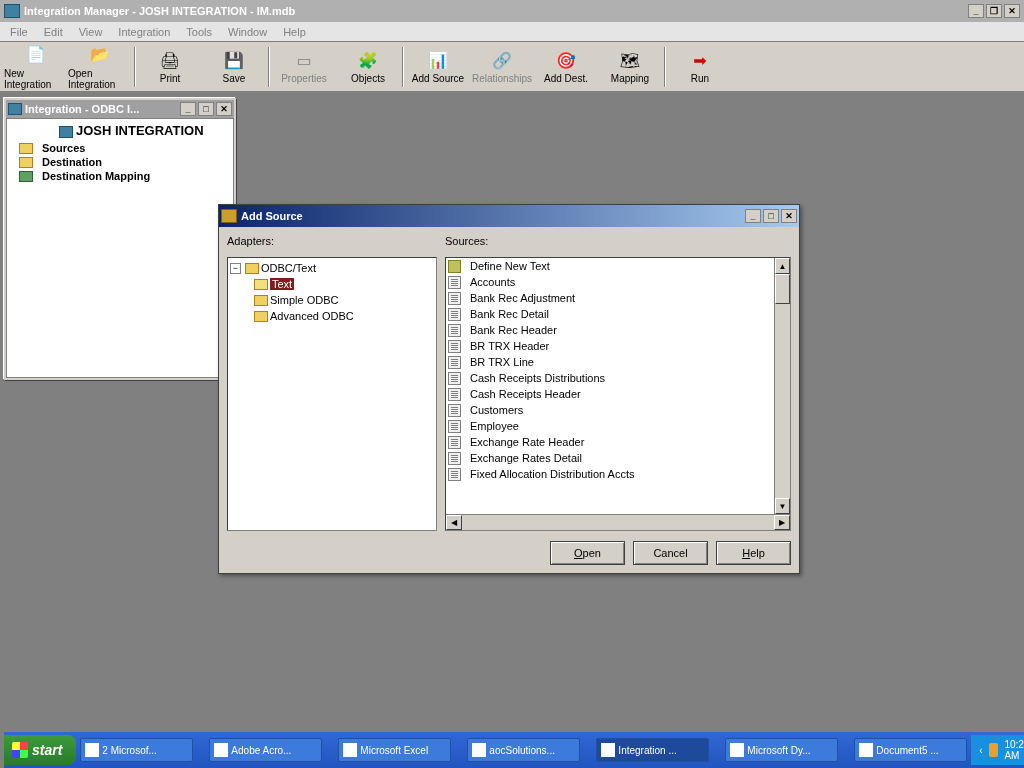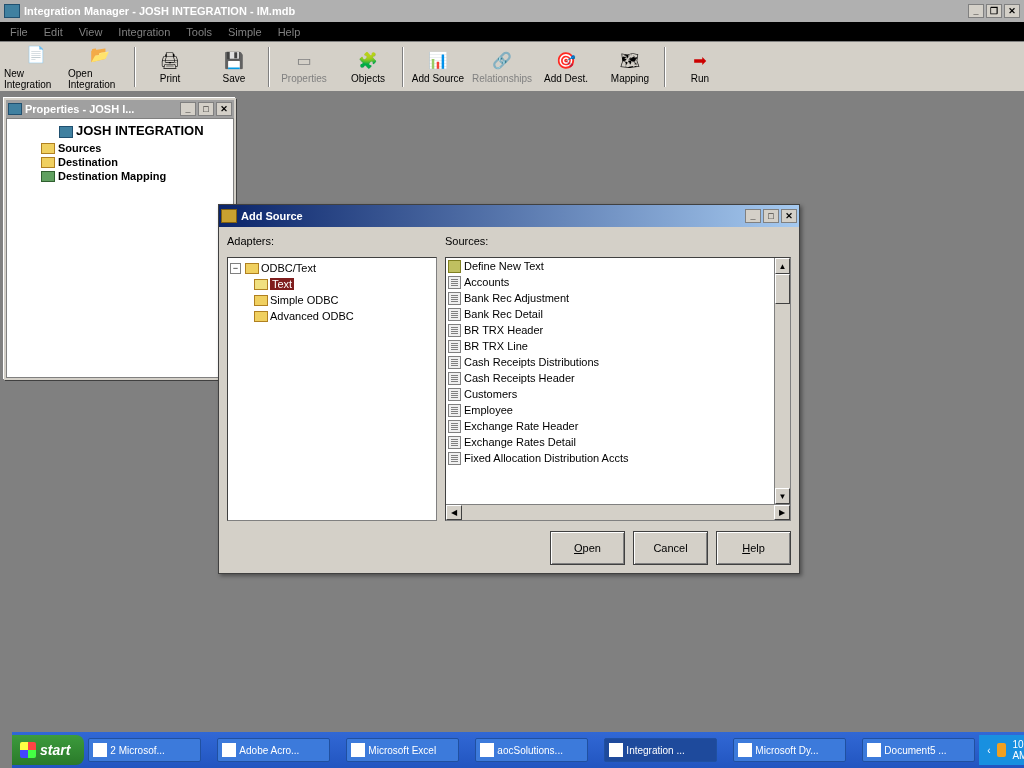--- a/index.html
+++ b/index.html
@@ -6,42 +6,42 @@
 body { font-family: Tahoma, sans-serif; font-size: 11px; background: #808080; width: 1024px; height: 768px; overflow: hidden; position: relative; }
 
 
 .main-titlebar { height: 22px; background: #b0b0b0; display: flex; align-items: center; padding: 0 4px; }
 .main-titlebar .app-icon { width: 16px; height: 14px; background: #4080a0; margin-right: 4px; border: 1px solid #205070; }
 .main-titlebar .title { color: #fff; font-weight: bold; flex: 1; }
 .win-controls { display: flex; gap: 2px; }
 .win-btn { width: 16px; height: 14px; background: #d4d0c8; border: 1px solid #808080; display: flex; align-items: center; justify-content: center; font-size: 9px; font-weight: bold; cursor: pointer; }
 
 
-.menubar { height: 20px; background: #000000; display: flex; align-items: center; padding: 0 4px; gap: 4px; border-bottom: 1px solid #808080; }
+.menubar { height: 20px; background: #e5e5e5; display: flex; align-items: center; padding: 0 4px; gap: 4px; border-bottom: 1px solid #808080; }
 .menu-item { color: #808080; padding: 2px 6px; cursor: pointer; }
 
 
 .toolbar { height: 50px; background: #d4d0c8; display: flex; align-items: center; padding: 2px 4px; border-bottom: 1px solid #808080; }
 .tool-btn { display: flex; flex-direction: column; align-items: center; justify-content: center; width: 64px; height: 46px; cursor: pointer; font-size: 10px; color: #000; }
 .tool-btn.disabled { color: #808080; }
 .tool-btn .ticon { width: 24px; height: 22px; display: flex; align-items: center; justify-content: center; font-size: 16px; margin-bottom: 2px; }
 .tool-sep { width: 2px; height: 40px; border-left: 1px solid #808080; border-right: 1px solid #fff; margin: 0 2px; }
 
 
 .mdi { position: absolute; top: 92px; left: 0; right: 0; bottom: 30px; background: #808080; }
 
 
 .child-win { position: absolute; top: 6px; left: 4px; width: 232px; height: 282px; background: #d4d0c8; border: 2px solid #d4d0c8; box-shadow: 1px 1px 0 #404040, -1px -1px 0 #fff; }
 .child-titlebar { height: 18px; background: #a0a0a0; display: flex; align-items: center; padding: 0 2px; }
 .child-titlebar .cicon { width: 14px; height: 12px; background: #4080a0; margin-right: 3px; border: 1px solid #205070; }
 .child-titlebar .ctitle { color: #fff; font-weight: bold; flex: 1; font-size: 11px; white-space: nowrap; overflow: hidden; }
 .child-body { background: #fff; border: 1px solid #808080; height: calc(100% - 18px); padding: 4px; }
 .tree-root { display: flex; align-items: flex-end; gap: 3px; font-weight: bold; font-size: 13px; margin-bottom: 4px; padding-left: 48px; }
 .tree-root .ricon { width: 14px; height: 12px; background: #4080a0; border: 1px solid #205070; }
-.tree-item { display: flex; align-items: flex-end; gap: 3px; margin-left: 30px; margin-bottom: 2px; }
+.tree-item { display: flex; align-items: flex-end; gap: 9px; margin-left: 8px; margin-bottom: 2px; }
 .tree-item.bold { font-weight: bold; }
 .folder-icon { width: 14px; height: 11px; background: #f0d060; border: 1px solid #b08020; }
 .map-icon { width: 14px; height: 11px; background: #60a060; border: 1px solid #306030; }
 
 
 .dialog { position: absolute; top: 112px; left: 218px; width: 582px; height: 370px; background: #d4d0c8; border: 1px solid #404040; box-shadow: 2px 2px 4px rgba(0,0,0,0.4); }
 .dlg-titlebar { height: 22px; background: linear-gradient(to right, #0a246a, #a6caf0); display: flex; align-items: center; padding: 0 2px; }
 .dlg-titlebar .dicon { width: 16px; height: 14px; background: #c8a030; margin-right: 4px; border: 1px solid #806010; }
 .dlg-titlebar .dtitle { color: #fff; font-weight: bold; flex: 1; }
 .dlg-body { padding: 8px; height: calc(100% - 22px); display: flex; flex-direction: column; }
@@ -50,37 +50,37 @@
 .panel.left { width: 210px; }
 .panel.right { flex: 1; }
 .panel-label { margin-bottom: 10px; }
 .panel-box { flex: 1; background: #fff; border: 1px solid #808080; border-top-color: #404040; border-left-color: #404040; overflow: hidden; position: relative; }
 .adapter-tree { padding: 2px; }
 .adapter-row { display: flex; align-items: center; gap: 2px; height: 16px; cursor: pointer; }
 .expander { width: 11px; height: 11px; border: 1px solid #808080; display: flex; align-items: center; justify-content: center; font-size: 9px; line-height: 1; margin-right: 2px; }
 .indent1 { margin-left: 24px; }
 .sel { background: #7f1d1d; color: #fff; padding: 0 2px; }
 .source-list { position: absolute; top: 0; left: 0; right: 16px; bottom: 16px; overflow: hidden; }
-.source-row { display: flex; align-items: center; gap: 3px; height: 16px; padding-left: 2px; cursor: pointer; }
+.source-row { display: flex; align-items: center; gap: 9px; height: 16px; padding-left: 2px; cursor: pointer; }
 .doc-icon { width: 13px; height: 13px; background: #f0f0f0; border: 1px solid #808080; position: relative; }
 .doc-icon::after { content: ""; position: absolute; left: 2px; top: 2px; right: 2px; height: 1px; background: #808080; box-shadow: 0 2px 0 #808080, 0 4px 0 #808080, 0 6px 0 #808080; }
 .define-icon { width: 13px; height: 13px; background: #c0c060; border: 1px solid #808020; }
 .vscroll { position: absolute; top: 0; right: 0; bottom: 16px; width: 16px; background: #d4d0c8; border-left: 1px solid #808080; }
 .vscroll .arrow { height: 16px; background: #d4d0c8; border: 1px solid #fff; border-right-color: #404040; border-bottom-color: #404040; display: flex; align-items: center; justify-content: center; font-size: 8px; cursor: pointer; }
 .vscroll .thumb { height: 30px; background: #d4d0c8; border: 1px solid #fff; border-right-color: #404040; border-bottom-color: #404040; }
 .vscroll .track { flex: 1; }
 .vscroll { display: flex; flex-direction: column; }
 .hscroll { position: absolute; left: 0; right: 0; bottom: 0; height: 16px; background: #d4d0c8; border-top: 1px solid #808080; display: flex; }
 .hscroll .arrow { width: 16px; background: #d4d0c8; border: 1px solid #fff; border-right-color: #404040; border-bottom-color: #404040; display: flex; align-items: center; justify-content: center; font-size: 8px; cursor: pointer; }
 .hscroll .track { flex: 1; }
 .dlg-buttons { display: flex; justify-content: flex-end; gap: 8px; padding-top: 10px; }
-.dlg-btn { width: 75px; height: 34px; background: #d4d0c8; border: 1px solid #404040; box-shadow: inset 1px 1px 0 #fff, inset -1px -1px 0 #808080; cursor: pointer; font-family: inherit; font-size: 11px; }
-
-
-.taskbar { position: absolute; bottom: 0; left: 12px; right: 0; height: 36px; background: linear-gradient(to bottom, #3168d5, #2255c0); display: flex; align-items: center; }
+.dlg-btn { width: 75px; height: 24px; background: #d4d0c8; border: 1px solid #404040; box-shadow: inset 1px 1px 0 #fff, inset -1px -1px 0 #808080; cursor: pointer; font-family: inherit; font-size: 11px; }
+
+
+.taskbar { position: absolute; bottom: 0; left: 4px; right: 0; height: 36px; background: linear-gradient(to bottom, #3168d5, #2255c0); display: flex; align-items: center; }
 .start-btn { height: 30px; padding: 0 14px 0 8px; background: linear-gradient(to bottom, #3c9b3c, #2a7a2a); color: #fff; font-weight: bold; font-style: italic; display: flex; align-items: center; gap: 4px; border-radius: 0 8px 8px 0; cursor: pointer; font-size: 14px; }
 .start-btn .winlogo { width: 16px; height: 16px; background: conic-gradient(#f44 0 25%, #4f4 25% 50%, #44f 50% 75%, #ff4 75%); border-radius: 2px; }
 .task-items { display: flex; flex: 1; gap: 16px; padding: 0 4px; height: 26px; align-items: center; }
 .task-item { height: 24px; width: 113px; background: #3c7adb; border: 1px solid #2050a0; border-radius: 2px; display: flex; align-items: center; padding: 0 4px; gap: 3px; color: #fff; font-size: 10px; cursor: pointer; overflow: hidden; white-space: nowrap; }
 .task-item.active { background: #1e4a9c; }
 .task-item .ticon2 { width: 14px; height: 14px; background: #fff; flex-shrink: 0; }
 .systray { height: 30px; background: #1890e0; display: flex; align-items: center; padding: 0 8px; gap: 6px; color: #fff; font-size: 10px; }
 .systray .chev { cursor: pointer; }
 .systray .tray-icon { width: 14px; height: 14px; background: #f0a020; border-radius: 2px; }
 </style>
@@ -96,21 +96,21 @@
     <span class="win-btn">✕</span>
   </div>
 </div>
 
 <div class="menubar">
   <span class="menu-item">File</span>
   <span class="menu-item">Edit</span>
   <span class="menu-item">View</span>
   <span class="menu-item">Integration</span>
   <span class="menu-item">Tools</span>
-  <span class="menu-item">Simple</span>
+  <span class="menu-item">Window</span>
   <span class="menu-item">Help</span>
 </div>
 
 <div class="toolbar">
   <div class="tool-btn">
       <span class="ticon">📄</span>
       <span>New Integration</span>
     </div>
   <div class="tool-btn">
       <span class="ticon">📂</span>
@@ -156,21 +156,21 @@
       <span class="ticon" style="color:#c00;">➡</span>
       <span>Run</span>
     </div>
 </div>
 
 <div class="mdi">
 
   <div class="child-win">
     <div class="child-titlebar">
       <span class="cicon"></span>
-      <span class="ctitle">Properties - JOSH I...</span>
+      <span class="ctitle">Integration - ODBC I...</span>
       <div class="win-controls">
         <span class="win-btn">_</span>
         <span class="win-btn">□</span>
         <span class="win-btn">✕</span>
       </div>
     </div>
     <div class="child-body">
       <div class="tree-root">
         <span class="ricon"></span>
         <span>JOSH INTEGRATION</span>
@@ -238,20 +238,24 @@
                   <span class="doc-icon"></span>
                   <span>Accounts</span>
                 </div>
                 <div class="source-row">
                   <span class="doc-icon"></span>
                   <span>Bank Rec Adjustment</span>
                 </div>
                 <div class="source-row">
                   <span class="doc-icon"></span>
                   <span>Bank Rec Detail</span>
+                </div>
+                <div class="source-row">
+                  <span class="doc-icon"></span>
+                  <span>Bank Rec Header</span>
                 </div>
                 <div class="source-row">
                   <span class="doc-icon"></span>
                   <span>BR TRX Header</span>
                 </div>
                 <div class="source-row">
                   <span class="doc-icon"></span>
                   <span>BR TRX Line</span>
                 </div>
                 <div class="source-row">

